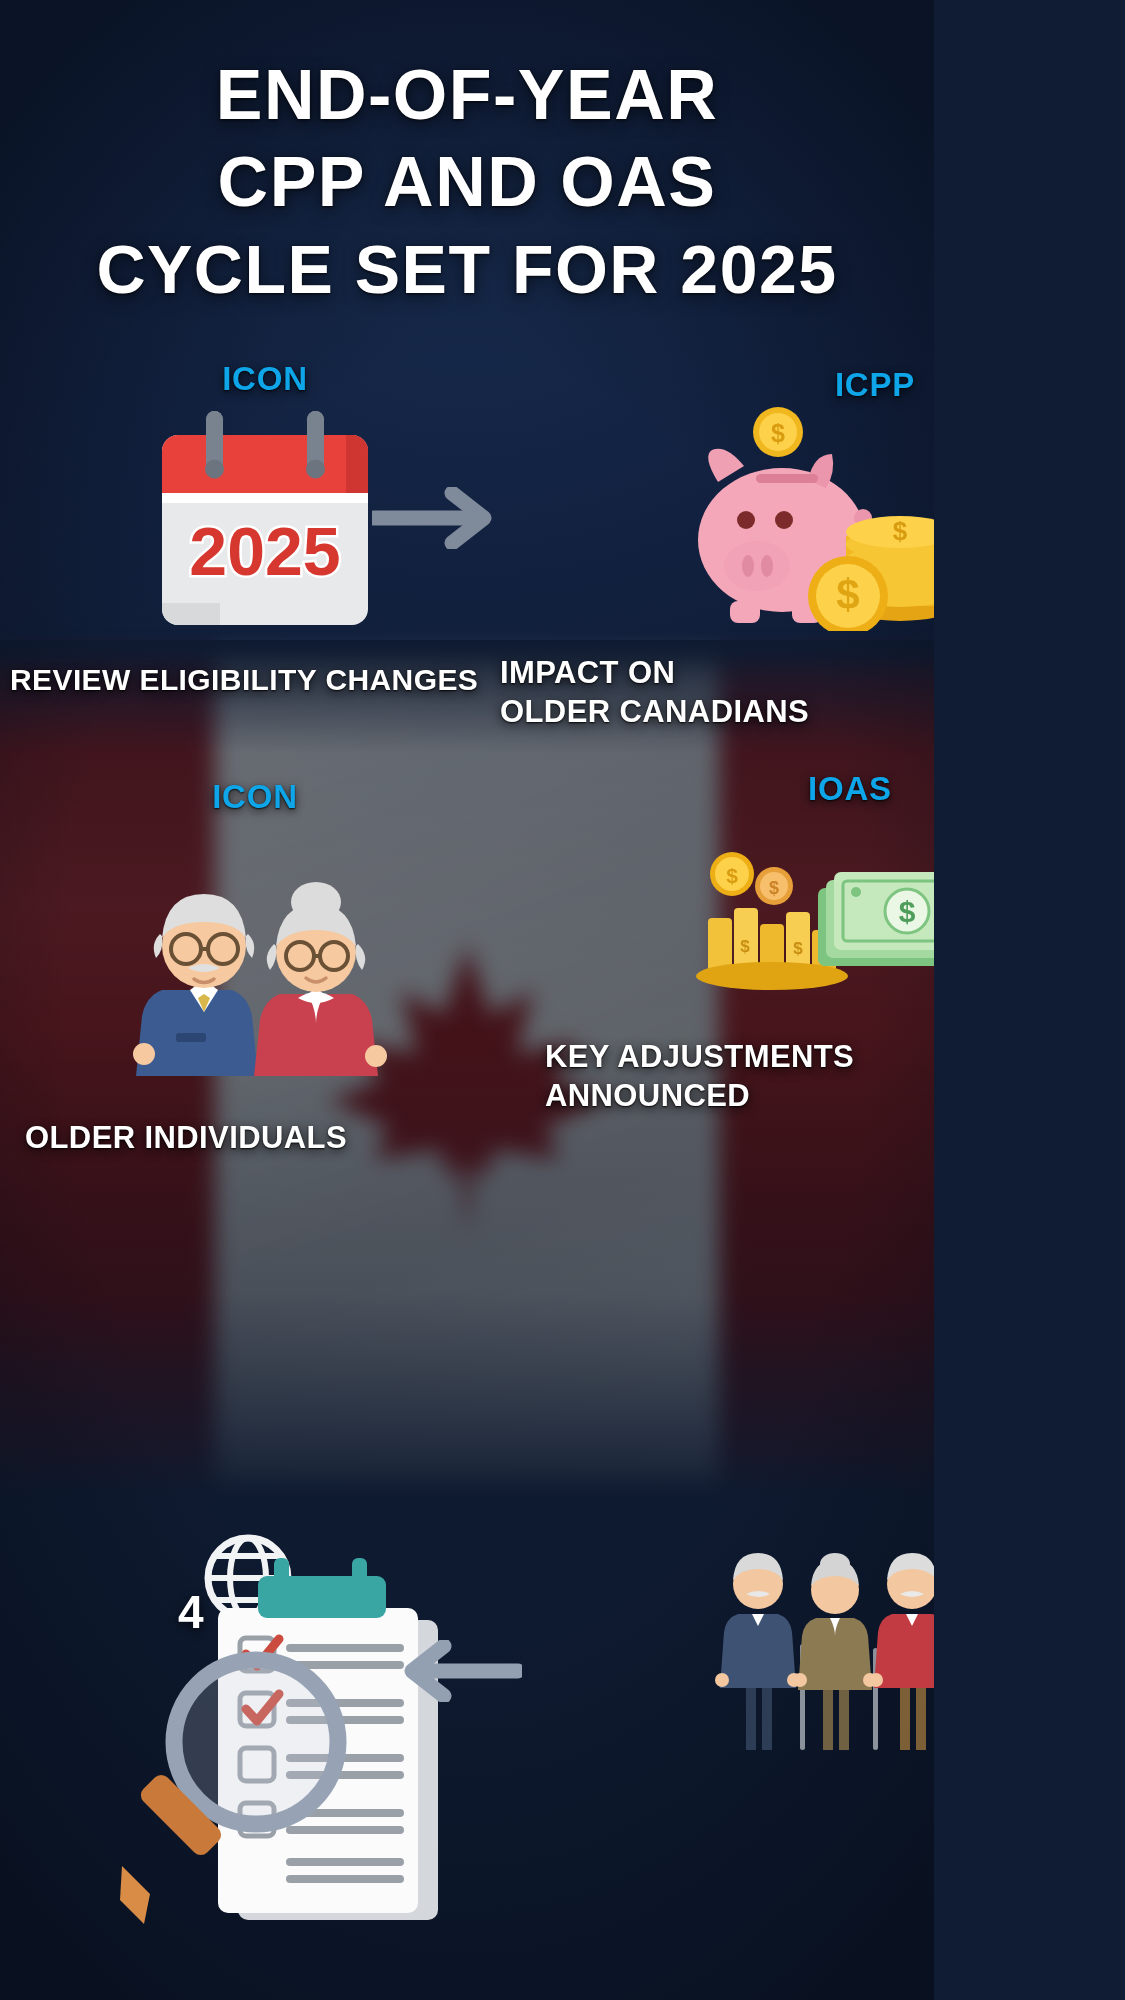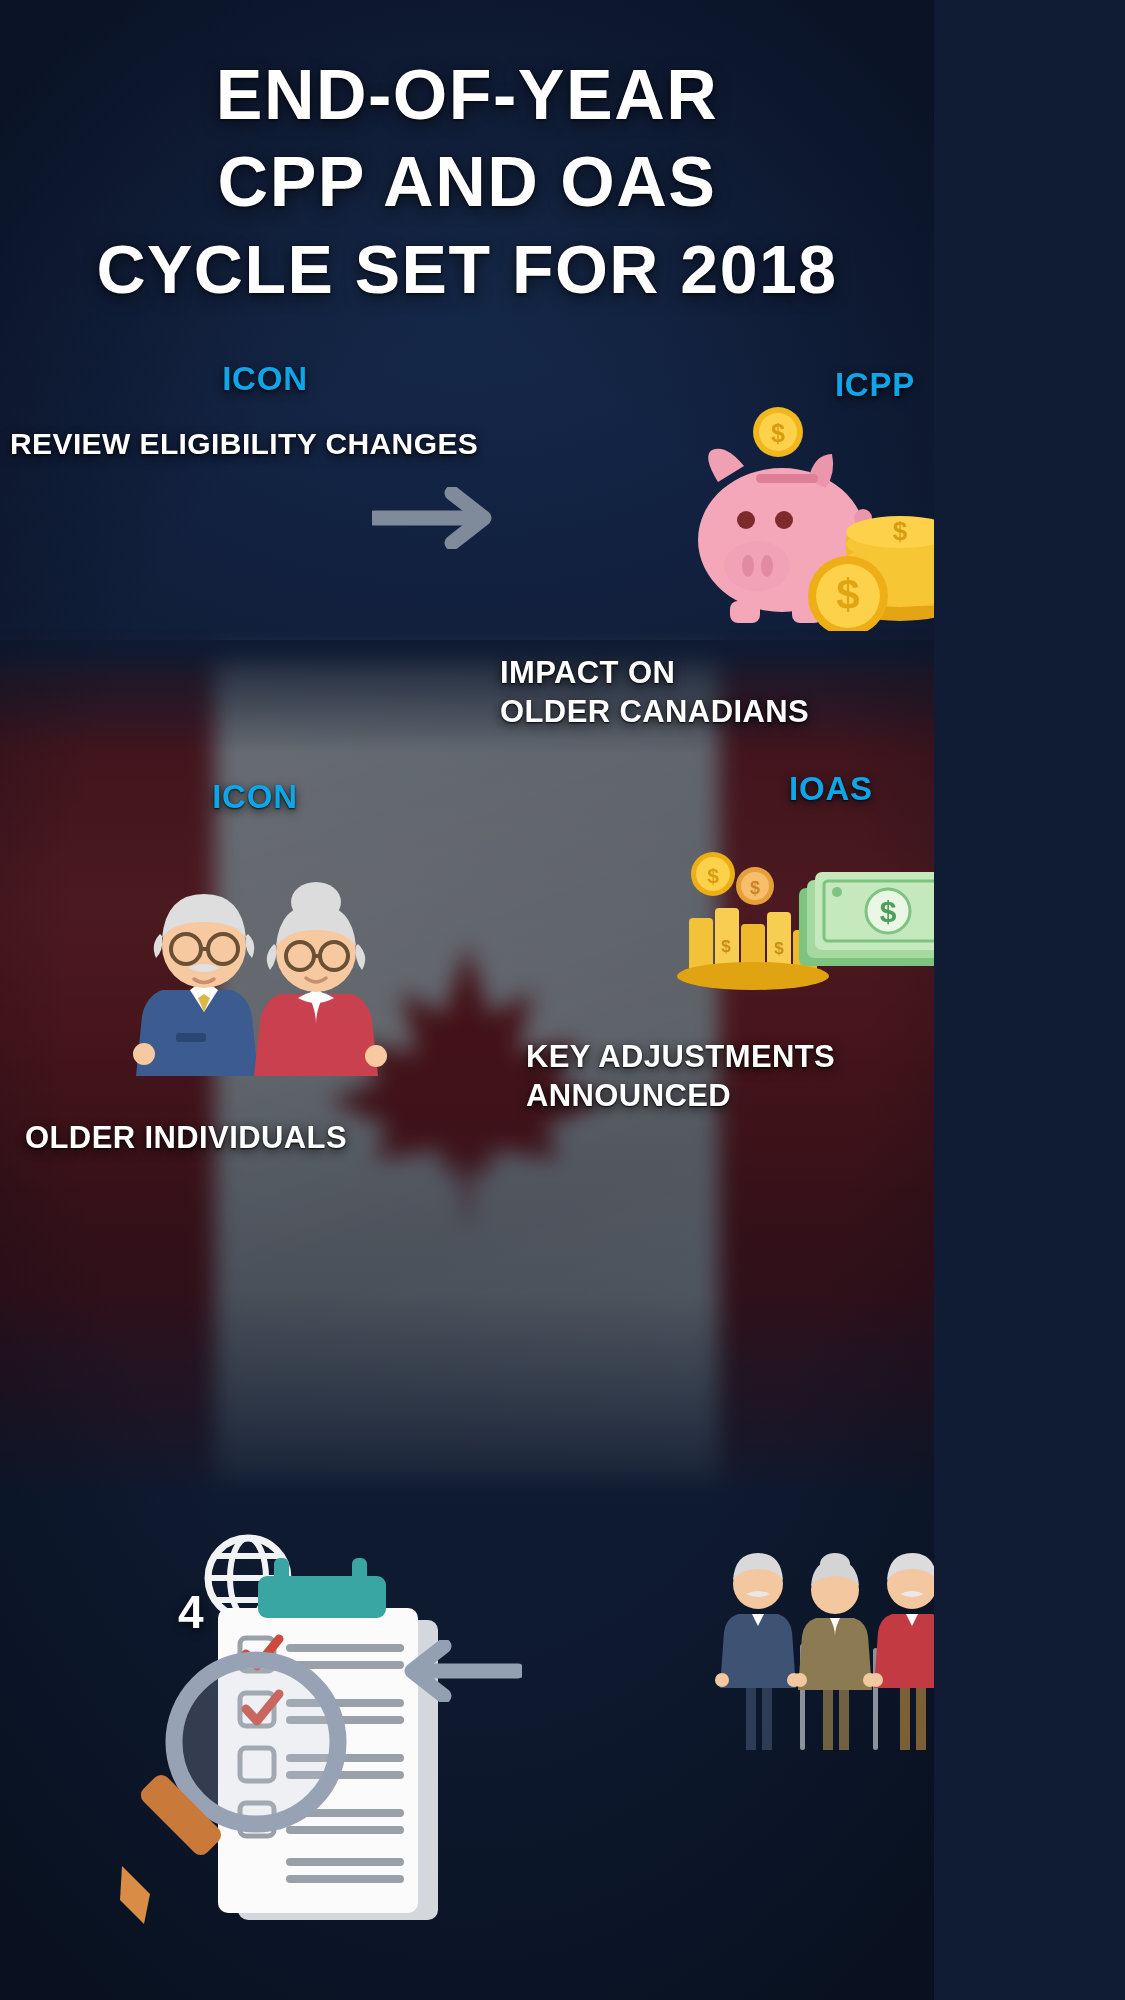--- a/index.html
+++ b/index.html
@@ -117,26 +117,46 @@
         <path fill="#8e1522" d="M50 7 L57 28 L70 21 L65 40 L84 36 L76 48 L92 54 L74 62 L78 72 L58 69 L56 78 L52 73 L50 95 L48 73 L44 78 L42 69 L22 72 L26 62 L8 54 L24 48 L16 36 L35 40 L30 21 L43 28 Z"></path>
       </svg>
     </div>
   </div>
   <div class="flag-shade" style="top:640px;height:870px;left:0;right:0;position:absolute;"></div>
   <div class="vig"></div>
 
   <div class="title">
     <span class="ln ln1">END-OF-YEAR</span>
     <span class="ln ln2">CPP AND OAS</span>
-    <span class="ln ln3">CYCLE SET FOR 2018</span>
+    <span class="ln ln3">CYCLE SET FOR 2025</span>
   </div>
 
   <div class="cell" style="left:10px;top:360px;width:510px;">
     <div class="toplabel">ICON</div>
 
+    <div class="art" style="height:230px;margin-top:6px;">
+      <svg width="230" height="225" viewBox="0 0 230 225">
+
+        <rect x="56" y="4" width="17" height="62" rx="8.5" fill="#8c95a3"></rect>
+        <rect x="157" y="4" width="17" height="62" rx="8.5" fill="#8c95a3"></rect>
+
+        <rect x="12" y="28" width="206" height="190" rx="16" fill="#e8e9ea"></rect>
+        <path d="M12 44 a16 16 0 0 1 16-16 h174 a16 16 0 0 1 16 16 v44 H12 Z" fill="#e8413c"></path>
+        <path d="M196 28 h6 a16 16 0 0 1 16 16 v44 h-22 Z" fill="#cf3631"></path>
+        <rect x="12" y="86" width="206" height="10" fill="#ffffff"></rect>
+
+        <rect x="56" y="4" width="17" height="62" rx="8.5" fill="#79828f"></rect>
+        <rect x="157" y="4" width="17" height="62" rx="8.5" fill="#79828f"></rect>
+        <circle cx="64.5" cy="62" r="9.5" fill="#6c757f"></circle>
+        <circle cx="165.5" cy="62" r="9.5" fill="#6c757f"></circle>
+
+        <path d="M12 196 h58 v22 H28 a16 16 0 0 1 -16 -16 Z" fill="#d8d9da"></path>
+        <text x="115" y="168" text-anchor="middle" font-family="Liberation Sans, sans-serif" font-size="68" font-weight="800" fill="#d6372f" stroke="#ffffff" stroke-width="5" paint-order="stroke">2025</text>
+      </svg>
+    </div>
 
     <div class="cap" style="margin-top:26px;font-size:30px;">REVIEW ELIGIBILITY CHANGES</div>
   </div>
 
   <div class="arrow" style="left:372px;top:487px;">
     <svg width="130" height="62" viewBox="0 0 130 62">
       <path d="M2 31 h92" stroke="#7f8a9b" stroke-width="15" stroke-linecap="round" fill="none"></path>
       <path d="M80 6 L112 31 L80 56" stroke="#7f8a9b" stroke-width="15" stroke-linecap="round" stroke-linejoin="round" fill="none"></path>
     </svg>
   </div>
@@ -236,21 +256,21 @@
 
           <path d="M186 130 q10 8 20 0" stroke="#c98e6c" stroke-width="3.5" fill="none" stroke-linecap="round"></path>
           <circle cx="256" cy="208" r="11" fill="#f6c9a0"></circle>
         </g>
       </svg>
     </div>
 
     <div class="cap" style="margin-top:40px;">OLDER INDIVIDUALS</div>
   </div>
 
-  <div class="cell" style="left:526px;top:770px;width:580px;">
+  <div class="cell" style="left:545px;top:770px;width:580px;">
     <div class="toplabel" style="padding-left:30px;">IOAS</div>
 
     <div class="art" style="height:175px;margin-top:36px;">
       <svg width="290" height="175" viewBox="0 0 290 175">
 
         <circle cx="42" cy="30" r="22" fill="#eeae16"></circle>
         <circle cx="42" cy="30" r="17" fill="#fdd149"></circle>
         <text x="42" y="39" text-anchor="middle" font-family="Liberation Sans, sans-serif" font-size="21" font-weight="800" fill="#d99c10">$</text>
         <circle cx="84" cy="42" r="19" fill="#e79f3a"></circle>
         <circle cx="84" cy="42" r="14" fill="#f7bf6c"></circle>

